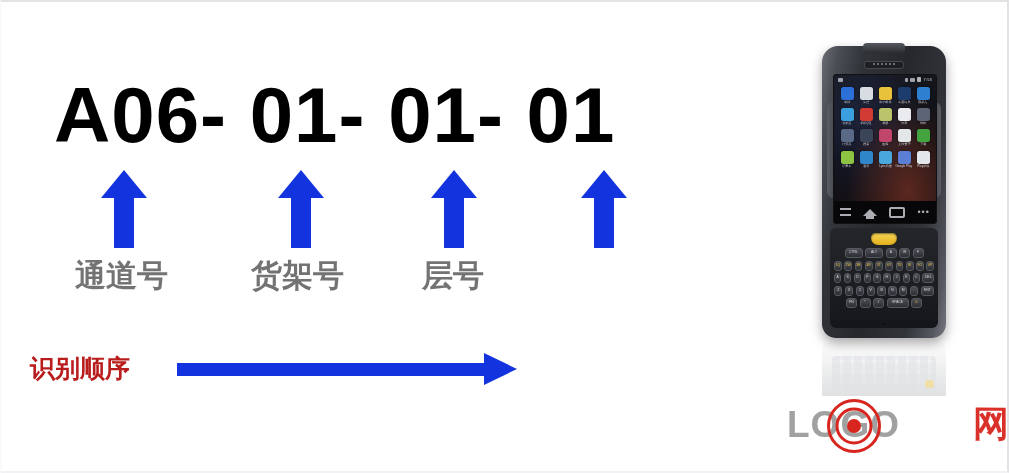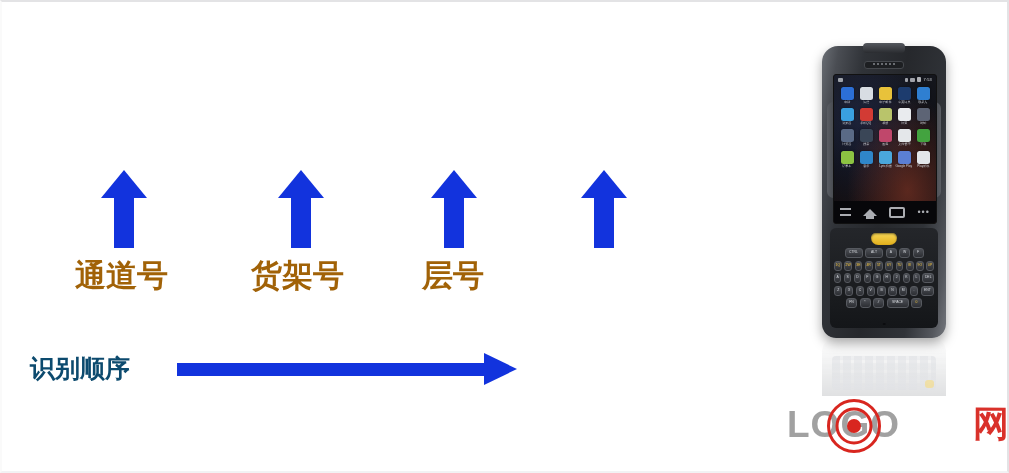--- a/index.html
+++ b/index.html
@@ -37,28 +37,28 @@
   }
   .arrow .head{
     position:absolute;left:0;top:0;width:0;height:0;
     border-left:23px solid transparent;
     border-right:23px solid transparent;
     border-bottom:28px solid #1233dd;
   }
 
   .seg-label{
     position:absolute;
-    font-size:31px;font-weight:bold;color:#a16207;
+    font-size:31px;font-weight:bold;color:#737373;
     white-space:nowrap;
     font-family:"DejaVu Sans","Liberation Sans",sans-serif;
   }
 
   .order-label{
     position:absolute;left:28px;top:350px;
-    font-size:25px;font-weight:bold;color:#0c4a6e;
+    font-size:25px;font-weight:bold;color:#b91c1c;
     white-space:nowrap;
     font-family:"DejaVu Sans","Liberation Sans",sans-serif;
   }
   .flow{
     position:absolute;left:175px;top:356px;
     width:340px;height:22px;
   }
   .flow .bar{
     position:absolute;left:0;top:5px;width:312px;height:13px;
     background:#1233dd;
@@ -244,20 +244,21 @@
     font-size:36px;font-weight:bold;color:#d8261f;
     line-height:1;opacity:.95;
     font-family:"DejaVu Sans","Liberation Sans",sans-serif;
   }
 </style>
 </head>
 <body>
 
 <div id="stage">
 
+  <div class="code-row">A06- 01- 01- 01</div>
 
   <div class="arrow" style="left:99px;top:168px;">
     <div class="head"></div>
     <div class="shaft"></div>
   </div>
   <div class="arrow" style="left:276px;top:168px;">
     <div class="head"></div>
     <div class="shaft"></div>
   </div>
   <div class="arrow" style="left:429px;top:168px;">

